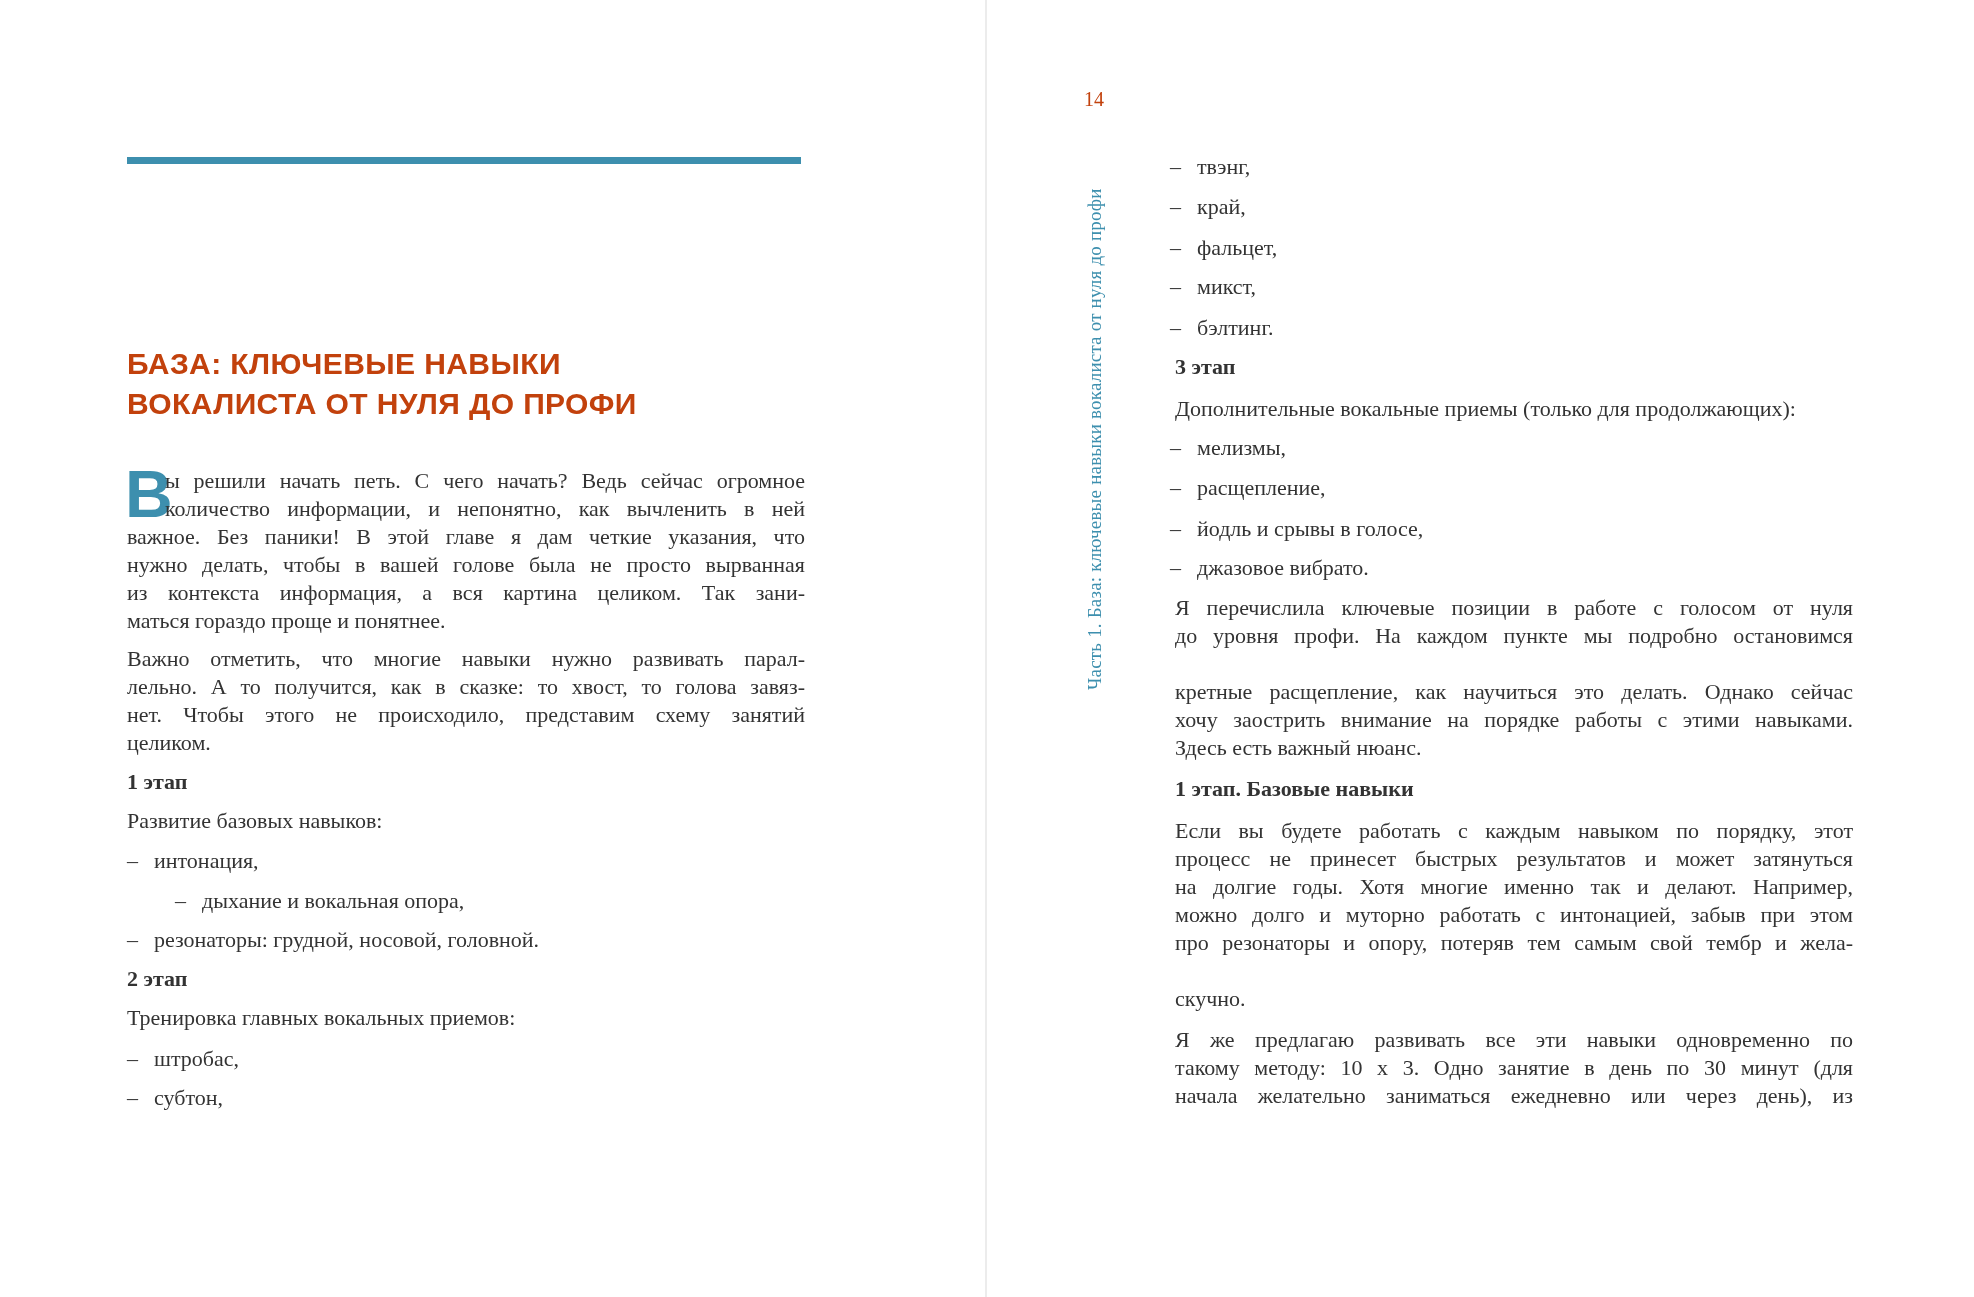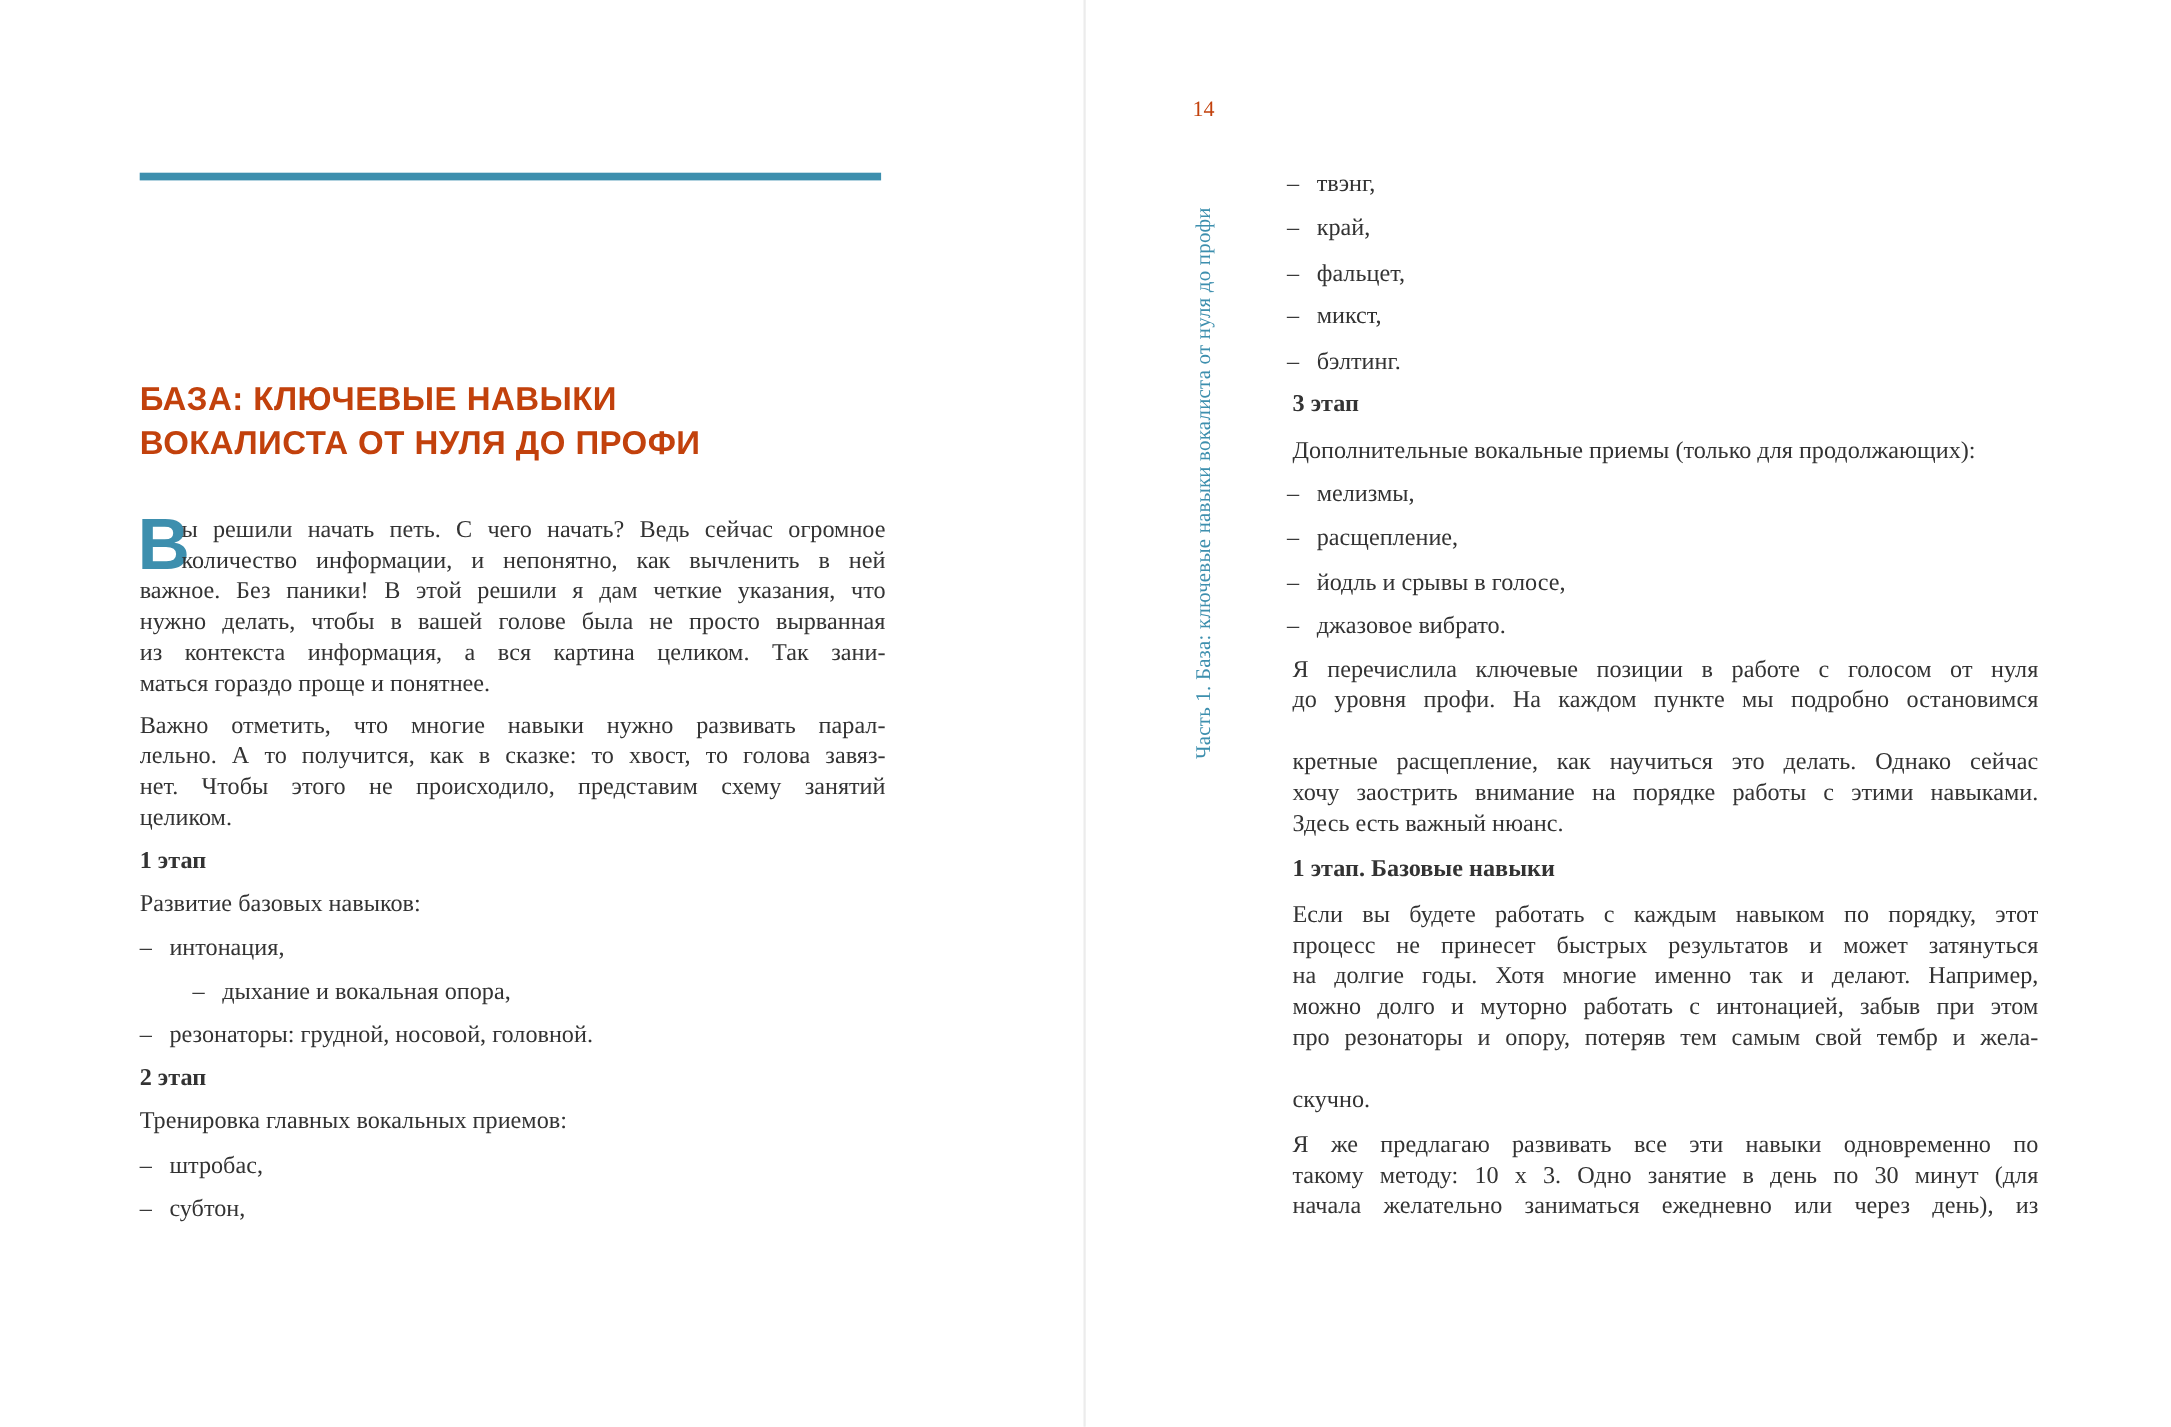--- a/index.html
+++ b/index.html
@@ -123,21 +123,21 @@
     <div class="top-rule"></div>
 
     <h1 class="chapter-title">
       <span>База: ключевые навыки</span>
       <span>вокалиста от нуля до профи</span>
     </h1>
 
     <span class="drop-cap">В</span>
     <div class="text-line just" style="left:165px;width:640px;top:467px;">ы решили начать петь. С чего начать? Ведь сейчас огромное</div>
     <div class="text-line just" style="left:165px;width:640px;top:495px;">количество информации, и непонятно, как вычленить в ней</div>
-    <div class="text-line just col-left" style="top:523px;">важное. Без паники! В этой решили я дам четкие указания, что</div>
+    <div class="text-line just col-left" style="top:523px;">важное. Без паники! В этой главе я дам четкие указания, что</div>
     <div class="text-line just col-left" style="top:551px;">нужно делать, чтобы в вашей голове была не просто вырванная</div>
     <div class="text-line just col-left" style="top:579px;">из контекста информация, а вся картина целиком. Так зани-</div>
     <div class="text-line col-left" style="top:607px;">маться гораздо проще и понятнее.</div>
 
     <div class="text-line just col-left" style="top:645px;">Важно отметить, что многие навыки нужно развивать парал-</div>
     <div class="text-line just col-left" style="top:673px;">лельно. А то получится, как в сказке: то хвост, то голова завяз-</div>
     <div class="text-line just col-left" style="top:701px;">нет. Чтобы этого не происходило, представим схему занятий</div>
     <div class="text-line col-left" style="top:729px;">целиком.</div>
 
     <div class="text-line bold col-left" style="top:768px;">1 этап</div>

